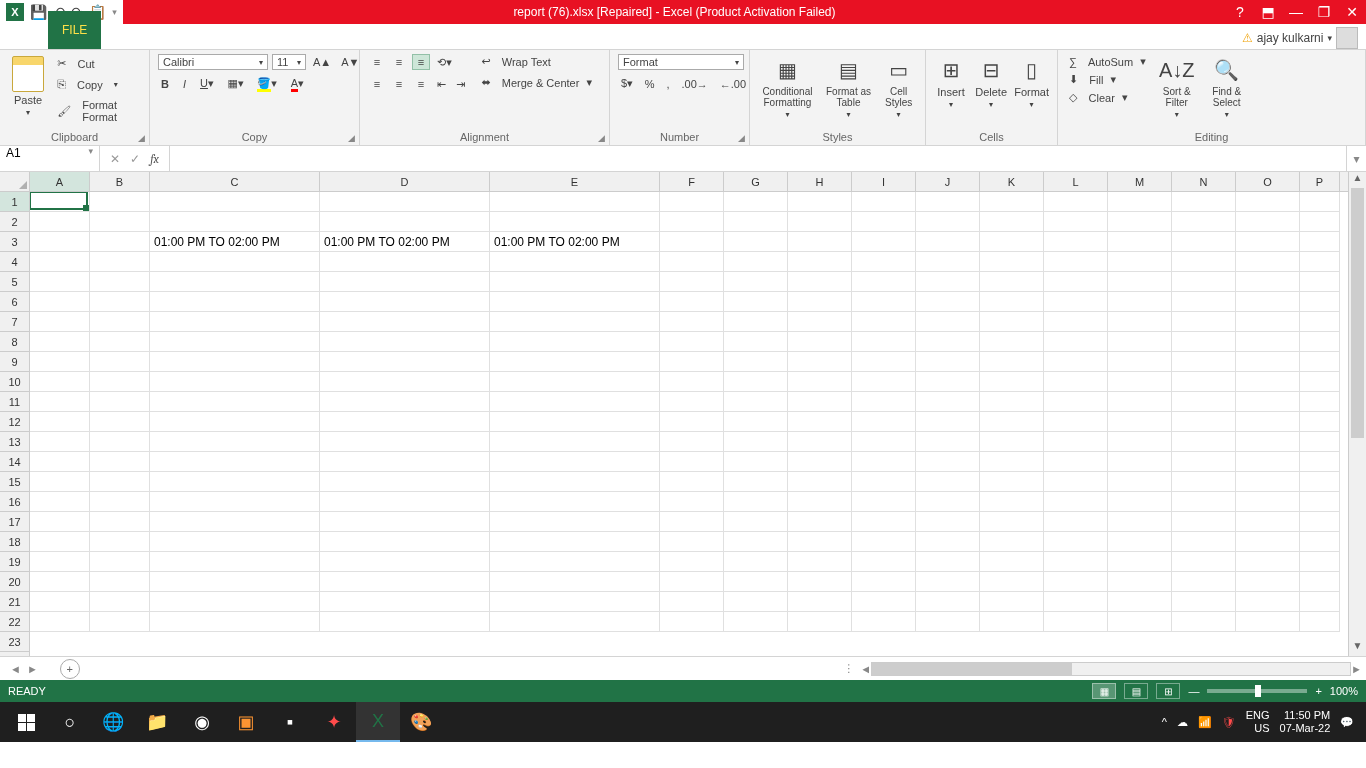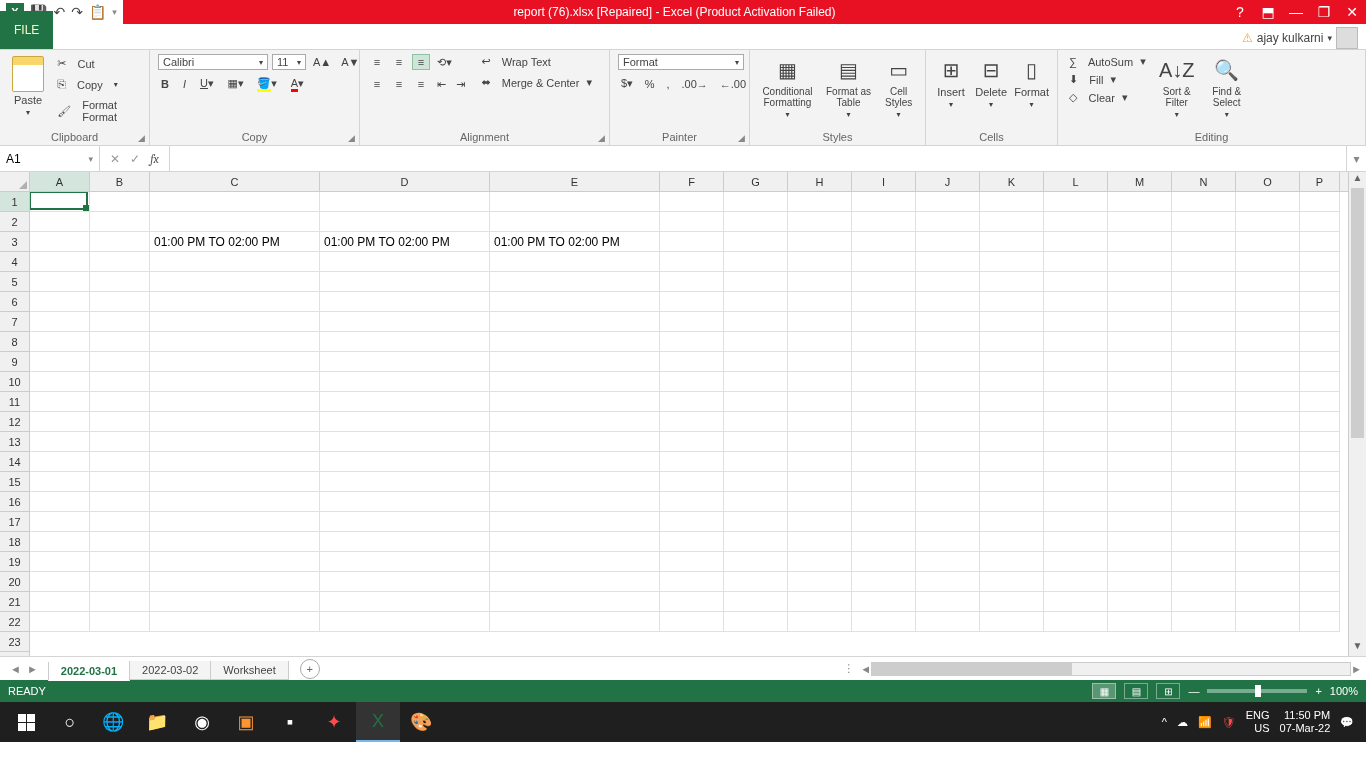--- a/index.html
+++ b/index.html
@@ -9,21 +9,21 @@
 .titlebar { height: 24px; background: #fff; display: flex; align-items: stretch; font-size: 12px; }
 .titlebar .qat { display: flex; align-items: center; gap: 6px; padding: 0 6px; }
 .titlebar .qat .xl-icon { width: 18px; height: 18px; background: #217346; color: #fff; display: flex; align-items: center; justify-content: center; font-weight: bold; font-size: 11px; }
 .titlebar .qat span { color: #444; font-size: 14px; }
 .titlebar .redbar { flex: 1; background: #e81123; color: #fff; display: flex; align-items: center; justify-content: center; font-size: 12px; }
 .titlebar .winctrl { display: flex; align-items: center; background: #e81123; color: #fff; }
 .titlebar .winctrl span { width: 28px; text-align: center; font-size: 14px; }
 
 
 .tabsrow { height: 26px; background: #fff; border-bottom: 1px solid #d4d4d4; display: flex; align-items: flex-end; font-size: 12px; }
-.tabsrow .file { background: #217346; color: #fef9c3; padding: 12px 14px; font-size: 12px; }
+.tabsrow .file { background: #217346; color: #fde047; padding: 12px 14px; font-size: 12px; margin-left: 48px; }
 .tabsrow .tab { padding: 5px 14px; color: #444; cursor: pointer; }
 .tabsrow .tab.active { color: #217346; border-bottom: 2px solid #217346; font-weight: 600; }
 .tabsrow .spacer { flex: 1; }
 .tabsrow .user { display: flex; align-items: center; gap: 4px; padding: 0 8px; color: #444; }
 .tabsrow .user .warn { color: #f0a30a; }
 .tabsrow .user .avatar { width: 22px; height: 22px; background: #ddd; border: 1px solid #bbb; }
 
 
 .ribbon { height: 96px; background: #f3f3f3; border-bottom: 1px solid #d4d4d4; display: flex; font-size: 11px; color: #444; }
 .group { border-right: 1px solid #d4d4d4; padding: 4px 8px 2px 8px; display: flex; flex-direction: column; justify-content: space-between; }
@@ -36,21 +36,21 @@
 .col { display: flex; flex-direction: column; gap: 2px; }
 .row { display: flex; gap: 4px; align-items: center; }
 .btn { padding: 1px 3px; cursor: pointer; }
 .sel { border: 1px solid #aaa; background: #fff; padding: 1px 4px; font-size: 11px; display: flex; align-items: center; justify-content: space-between; }
 .alignbtn { width: 18px; height: 16px; display: inline-flex; align-items: center; justify-content: center; border: 1px solid transparent; font-size: 11px; }
 .alignbtn.active { background: #cde6d8; border: 1px solid #92c0a7; }
 .paste-ico { width: 32px; height: 36px; background: linear-gradient(#f8d66b,#f8d66b) 0 0/100% 8px no-repeat, #fff; border: 1px solid #c9a83c; border-radius: 2px; }
 
 
 .fbar { height: 26px; border-bottom: 1px solid #d4d4d4; display: flex; align-items: stretch; font-size: 12px; }
-.namebox { width: 100px; border-right: 1px solid #d4d4d4; display: flex; align-items: center; padding: 0 6px; justify-content: space-between; }
+.namebox { width: 100px; border-right: 1px solid #d4d4d4; display: flex; padding: 0 6px; justify-content: space-between; }
 .fx-controls { display: flex; align-items: center; gap: 10px; padding: 0 10px; color: #999; border-right: 1px solid #d4d4d4; }
 .fx-controls .fx { font-style: italic; font-family: "Cambria", serif; color: #555; }
 .formula-input { flex: 1; padding: 0 6px; }
 .fbar .expand { width: 20px; display: flex; align-items: center; justify-content: center; color: #888; border-left: 1px solid #d4d4d4; }
 
 
 .gridwrap { position: relative; height: 484px; display: flex; }
 .rowlabels { width: 30px; background: #f0f0f0; border-right: 1px solid #ccc; }
 .gridright { flex: 1; display: flex; flex-direction: column; position: relative; }
 .colheads { height: 20px; background: #f0f0f0; border-bottom: 1px solid #ccc; display: flex; }
@@ -208,21 +208,21 @@
           <span style="font-size:8px;">▾</span>
         </div>
       <div class="row" style="gap:6px;">
         <span class="btn">$▾</span>
         <span class="btn">%</span>
         <span class="btn">,</span>
         <span class="btn">.00→</span>
         <span class="btn">←.00</span>
       </div>
     </div>
-    <div class="label"><span>Painter</span><span class="dlg">◢</span></div>
+    <div class="label"><span>Number</span><span class="dlg">◢</span></div>
   </div>
 
   <div class="group" style="width:176px;">
     <div class="body">
       <div class="bigbtn" style="width:64px;">
           <div class="ico">▦</div>
           <span class="sm">Conditional Formatting</span>
           <span style="font-size:8px;">▾</span>
         </div>
       <div class="bigbtn" style="width:56px;">
@@ -752,25 +752,20 @@
       </div>
     <div class="arr">▼</div>
   </div>
 </div>
 
 <div class="sheetbar">
   <div class="nav">
     <span>◄</span>
     <span>►</span>
   </div>
-  <div class="tabs" id="sheettabs">
-      <div class="stab active">2022-03-01</div>
-      <div class="stab">2022-03-02</div>
-      <div class="stab">Worksheet</div>
-    </div>
   <div class="add">+</div>
   <div class="hscroll">
     <span style="color:#888;margin-right:6px;">⋮</span>
     <span style="color:#888;">◄</span>
     <div class="htrack">
         <div class="hthumb"></div>
       </div>
     <span style="color:#888;">►</span>
   </div>
 </div>

